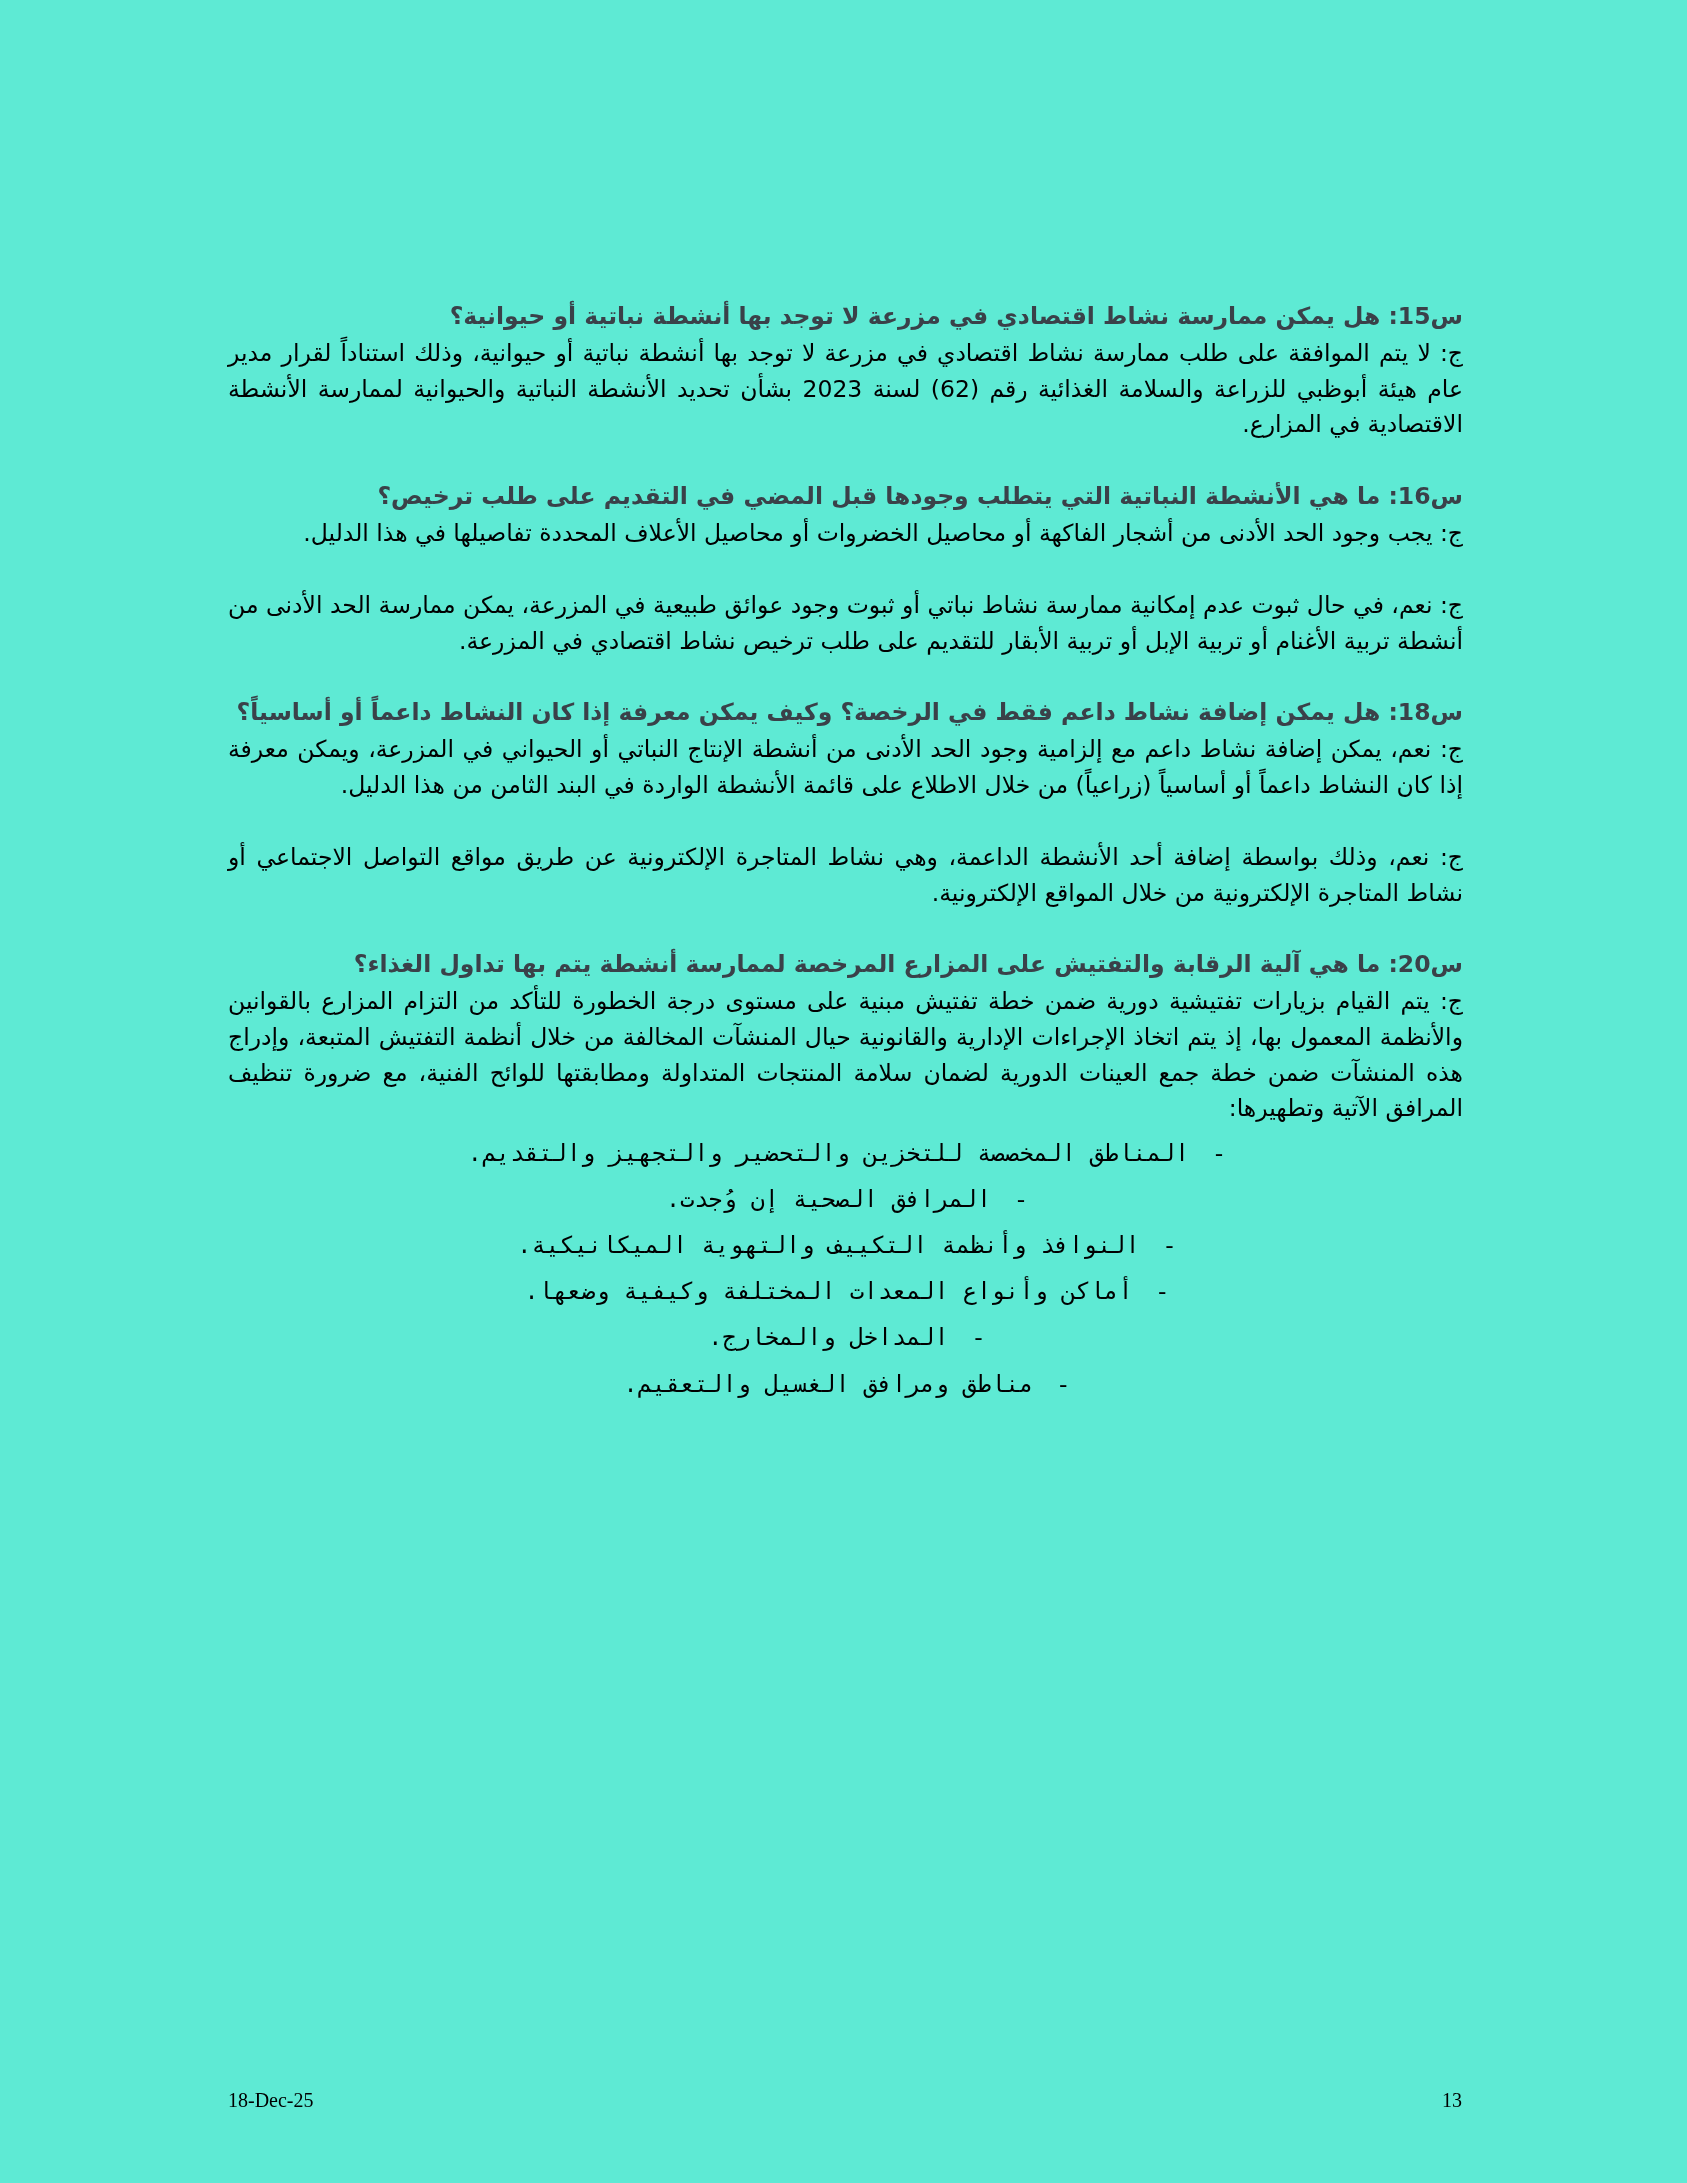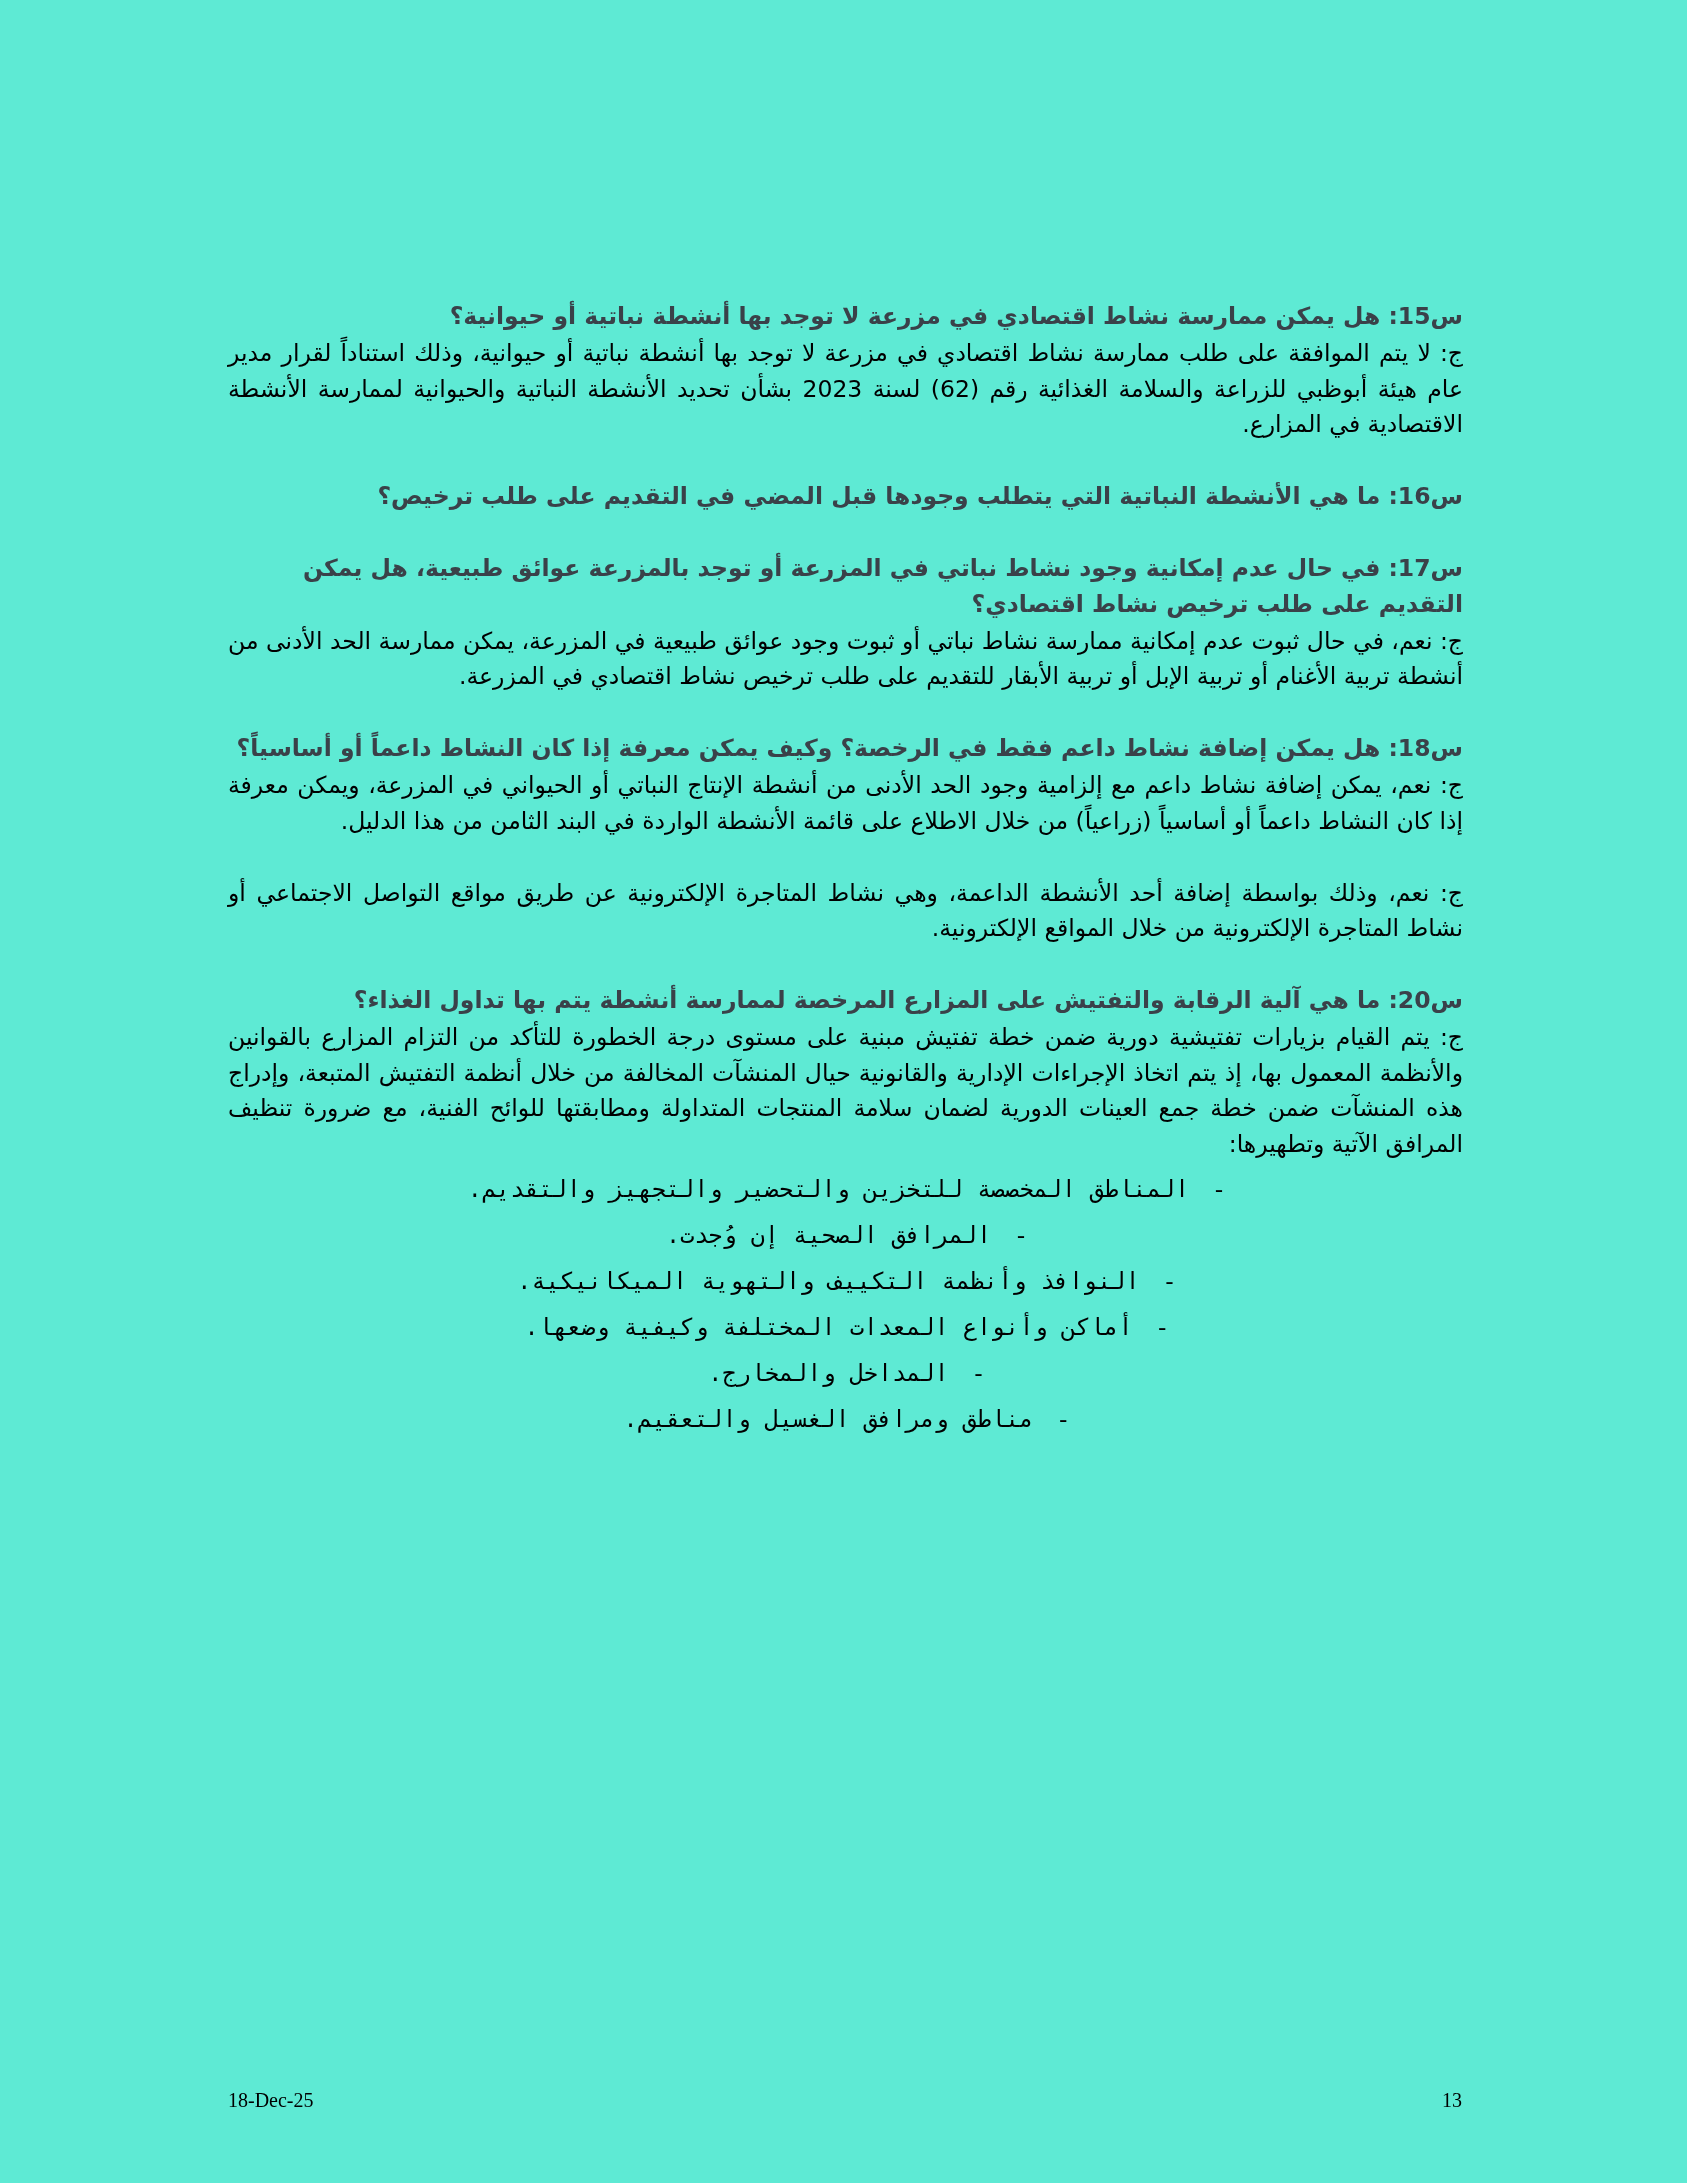--- a/index.html
+++ b/index.html
@@ -137,24 +137,24 @@
 
   <div class="content">
 
     <div class="qa-block">
       <p class="question">س15: هل يمكن ممارسة نشاط اقتصادي في مزرعة لا توجد بها أنشطة نباتية أو حيوانية؟</p>
       <p class="answer justified">ج: لا يتم الموافقة على طلب ممارسة نشاط اقتصادي في مزرعة لا توجد بها أنشطة نباتية أو حيوانية، وذلك استناداً لقرار مدير عام هيئة أبوظبي للزراعة والسلامة الغذائية رقم (62) لسنة 2023 بشأن تحديد الأنشطة النباتية والحيوانية لممارسة الأنشطة الاقتصادية في المزارع.</p>
     </div>
 
     <div class="qa-block">
       <p class="question">س16: ما هي الأنشطة النباتية التي يتطلب وجودها قبل المضي في التقديم على طلب ترخيص؟</p>
-    </div>
-
-    <div class="qa-block">
-      <p class="question">س17: في حال عدم إمكانية وجود نشاط نباتي في المزرعة أو توجد بالمزرعة عوائق طبيعية، هل يمكن التقديم على طلب ترخيص نشاط اقتصادي؟</p>
+      <p class="answer justified">ج: يجب وجود الحد الأدنى من أشجار الفاكهة أو محاصيل الخضروات أو محاصيل الأعلاف المحددة تفاصيلها في هذا الدليل.</p>
+    </div>
+
+    <div class="qa-block">
       <p class="answer justified">ج: نعم، في حال ثبوت عدم إمكانية ممارسة نشاط نباتي أو ثبوت وجود عوائق طبيعية في المزرعة، يمكن ممارسة الحد الأدنى من أنشطة تربية الأغنام أو تربية الإبل أو تربية الأبقار للتقديم على طلب ترخيص نشاط اقتصادي في المزرعة.</p>
     </div>
 
     <div class="qa-block">
       <p class="question">س18: هل يمكن إضافة نشاط داعم فقط في الرخصة؟ وكيف يمكن معرفة إذا كان النشاط داعماً أو أساسياً؟</p>
       <p class="answer justified">ج: نعم، يمكن إضافة نشاط داعم مع إلزامية وجود الحد الأدنى من أنشطة الإنتاج النباتي أو الحيواني في المزرعة، ويمكن معرفة إذا كان النشاط داعماً أو أساسياً (زراعياً) من خلال الاطلاع على قائمة الأنشطة الواردة في البند الثامن من هذا الدليل.</p>
     </div>
 
     <div class="qa-block">
       <p class="answer justified">ج: نعم، وذلك بواسطة إضافة أحد الأنشطة الداعمة، وهي نشاط المتاجرة الإلكترونية عن طريق مواقع التواصل الاجتماعي أو نشاط المتاجرة الإلكترونية من خلال المواقع الإلكترونية.</p>

